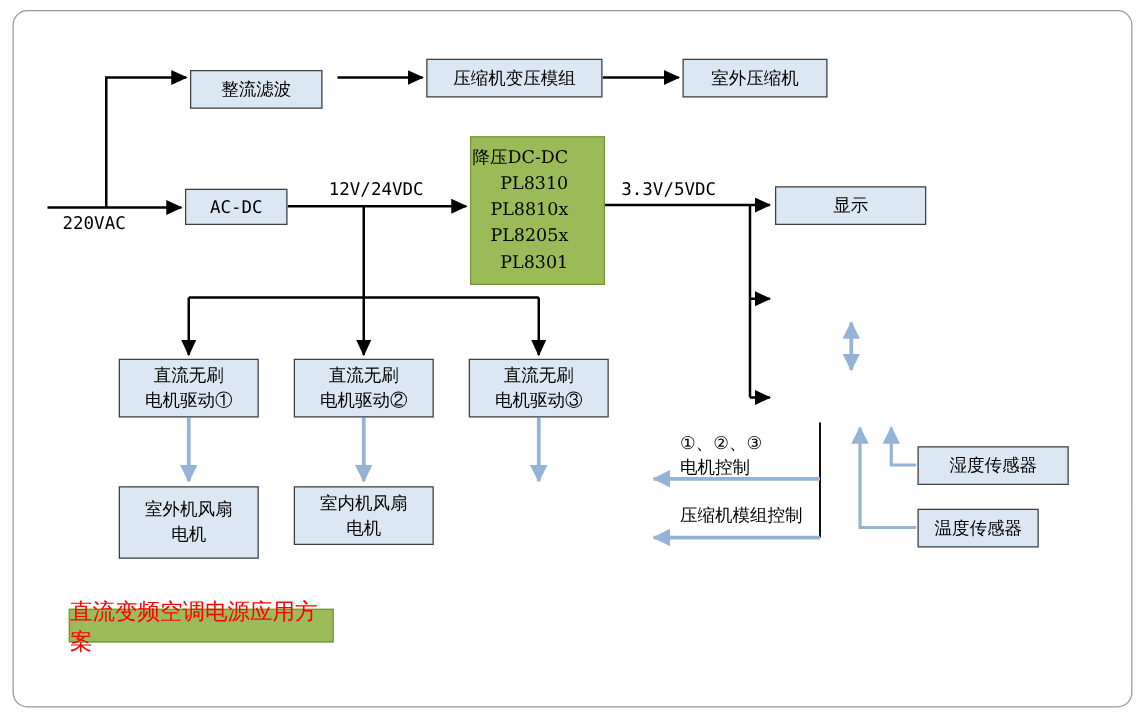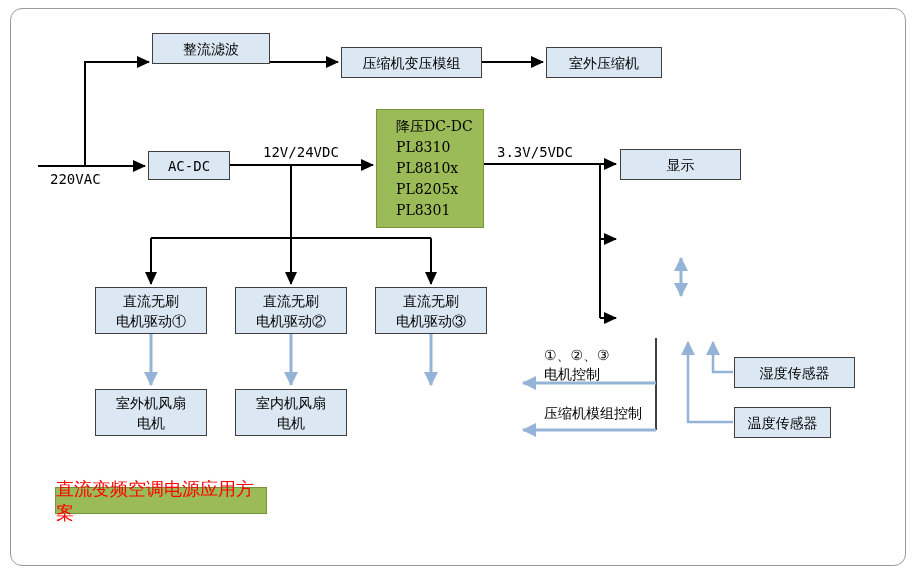--- a/index.html
+++ b/index.html
@@ -10,21 +10,21 @@
   svg.wires{position:absolute;left:0;top:0;width:916px;height:574px;pointer-events:none;}
   .k{stroke:var(--arrow-black,#000);fill:none;}
   .b{stroke:var(--arrow-blue,#95b3d7);fill:none;}
   .mk-black{fill:var(--arrow-black,#000);}
   .mk-blue{fill:var(--arrow-blue,#95b3d7);}
   .box{position:absolute;box-sizing:border-box;
        background:var(--box-fill,#dbe8f4);border:1px solid var(--box-border,#3f3f3f);
        display:flex;align-items:center;justify-content:center;text-align:center;
        font-size:14px;line-height:20px;white-space:pre-line;}
   .box.green{background:var(--green-fill,#9bbb59);border-color:var(--green-border,#77933c);
-       justify-content:flex-start;text-align:left;padding-left:19px;line-height:21px;}
+       justify-content:flex-start;text-align:right;padding-left:1px;line-height:21px;}
   .banner{position:absolute;box-sizing:border-box;background:var(--banner-fill,#9bbb59);
        border:1px solid var(--banner-border,#77933c);color:var(--banner-text,#f00);
        display:flex;align-items:center;justify-content:center;font-size:18px;}
   .lbl{position:absolute;font-size:14px;line-height:19px;white-space:pre-line;}
   .mono{font-family:"DejaVu Sans Mono","Liberation Mono",monospace;font-size:14px;}
 </style>
 </head>
 <body>
 
 <div class="stage">
@@ -92,37 +92,37 @@
       <path class="b" stroke-width="3" d="M656,430 H523" marker-end="url(#al)"></path>
     </g>
     <g>
       <path class="b" stroke-width="2.5" d="M733,372 H713 V342" marker-end="url(#al)"></path>
     </g>
     <g>
       <path class="b" stroke-width="2.5" d="M733,422 H688 V342" marker-end="url(#al)"></path>
     </g>
   </svg>
 
-  <div class="box" style="left:152px;top:33px;width:118px;height:31px">整流滤波</div>
+  <div class="box" style="left:152px;top:56px;width:106px;height:31px">整流滤波</div>
   <div class="box" style="left:341px;top:47px;width:141px;height:31px">压缩机变压模组</div>
   <div class="box" style="left:546px;top:47px;width:116px;height:31px">室外压缩机</div>
   <div class="box mono" style="left:148px;top:151px;width:82px;height:29px">AC-DC</div>
   <div class="box green" style="left:376px;top:109px;width:108px;height:119px">降压DC-DC
 PL8310
 PL8810x
 PL8205x
 PL8301</div>
   <div class="box" style="left:620px;top:149px;width:121px;height:31px">显示</div>
   <div class="box" style="left:95px;top:287px;width:112px;height:47px">直流无刷
 电机驱动①</div>
   <div class="box" style="left:235px;top:287px;width:112px;height:47px">直流无刷
 电机驱动②</div>
   <div class="box" style="left:375px;top:287px;width:112px;height:47px">直流无刷
 电机驱动③</div>
-  <div class="box" style="left:95px;top:389px;width:112px;height:47px">室外机风扇
+  <div class="box" style="left:95px;top:389px;width:112px;height:58px">室外机风扇
 电机</div>
   <div class="box" style="left:235px;top:389px;width:112px;height:47px">室内机风扇
 电机</div>
   <div class="box" style="left:734px;top:357px;width:121px;height:31px">湿度传感器</div>
   <div class="box" style="left:734px;top:407px;width:97px;height:31px">温度传感器</div>
 
   <div class="lbl mono" style="left:50px;top:170px">220VAC</div>
   <div class="lbl mono" style="left:263px;top:143px">12V/24VDC</div>
   <div class="lbl mono" style="left:497px;top:143px">3.3V/5VDC</div>
   <div class="lbl" style="left:544px;top:346px">①、②、③

